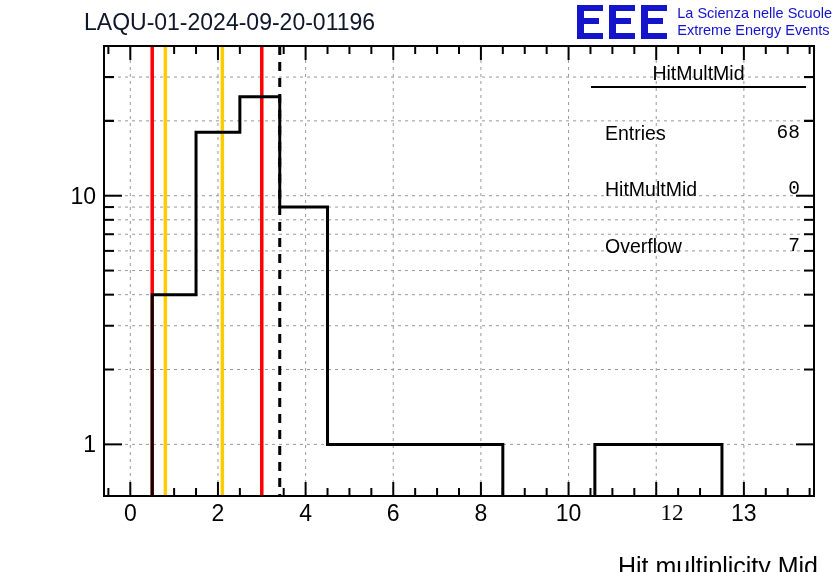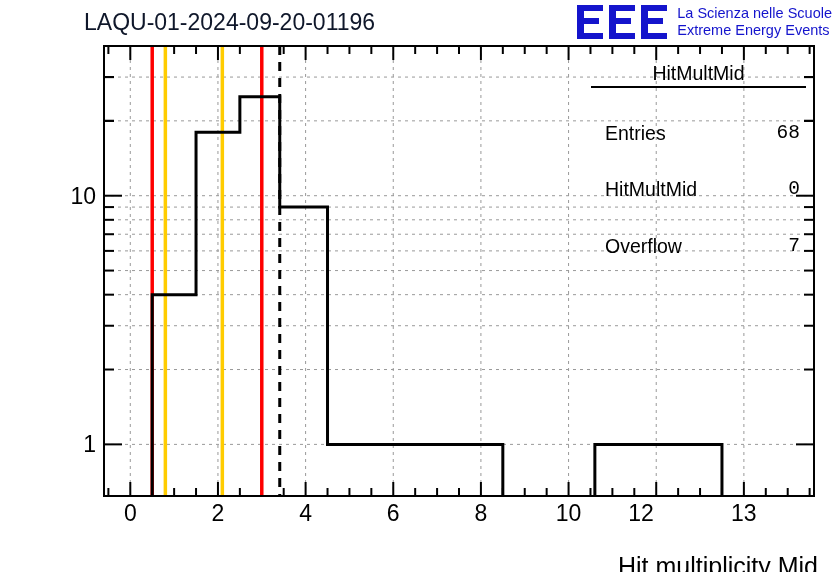--- a/index.html
+++ b/index.html
@@ -305,21 +305,21 @@
       <div class="ytick-label" style="top: 444.375px;">1</div>
       <div class="ytick-label" style="top: 195.711px;">10</div>
     </div>
   <div id="xtick-labels">
       <div class="xtick-label" style="left: 130.296px;">0</div>
       <div class="xtick-label" style="left: 217.951px;">2</div>
       <div class="xtick-label" style="left: 305.605px;">4</div>
       <div class="xtick-label" style="left: 393.259px;">6</div>
       <div class="xtick-label" style="left: 480.914px;">8</div>
       <div class="xtick-label" style="left: 568.568px;">10</div>
-      <div class="xtick-label" style="left: 641px;">12</div>
+      <div class="xtick-label" style="left: 672px; font-family: Liberation Serif, serif;">12</div>
       <div class="xtick-label" style="left: 743.877px;">13</div>
     </div>
 
   <div id="xaxis-title">Hit multiplicity Mid</div>
 
   
   <div id="stats-box">
     <div id="stats-title">HitMultMid</div>
     <div id="stats-rows">
         <div class="stats-row">

